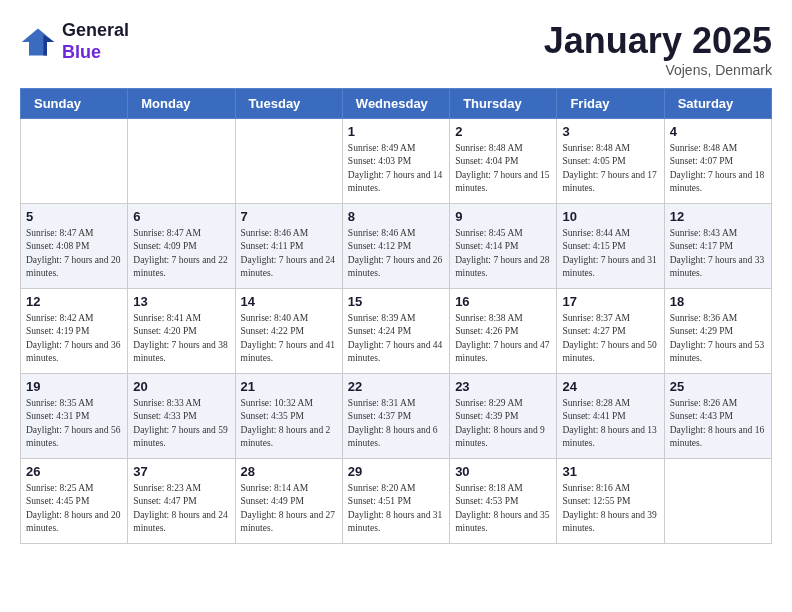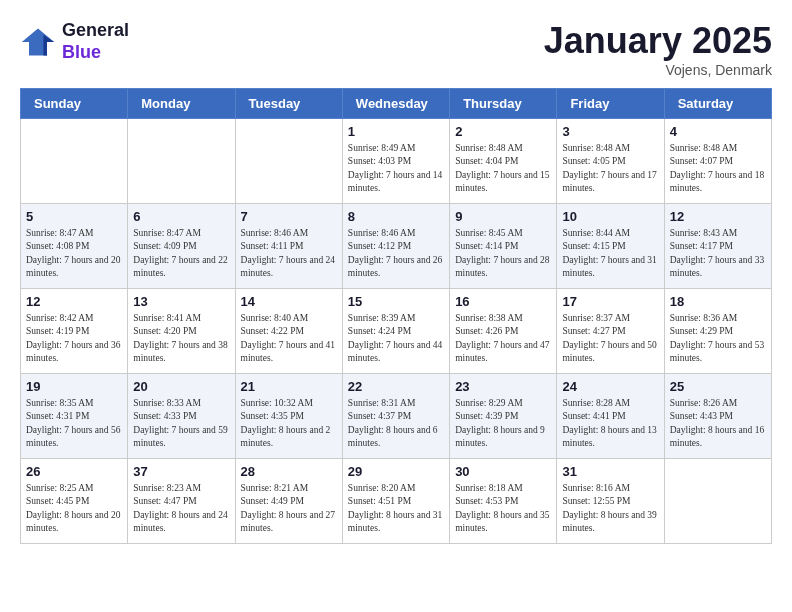--- a/index.html
+++ b/index.html
@@ -322,21 +322,21 @@
         </td>
         <td>
           <span class="day-num">37</span>
           <div class="day-info">Sunrise: 8:23 AM
 Sunset: 4:47 PM
 Daylight: 8 hours
 and 24 minutes.</div>
         </td>
         <td>
           <span class="day-num">28</span>
-          <div class="day-info">Sunrise: 8:21 AM
+          <div class="day-info">Sunrise: 8:14 AM
 Sunset: 4:49 PM
 Daylight: 8 hours
 and 27 minutes.</div>
         </td>
         <td>
           <span class="day-num">29</span>
           <div class="day-info">Sunrise: 8:20 AM
 Sunset: 4:51 PM
 Daylight: 8 hours
 and 31 minutes.</div>

